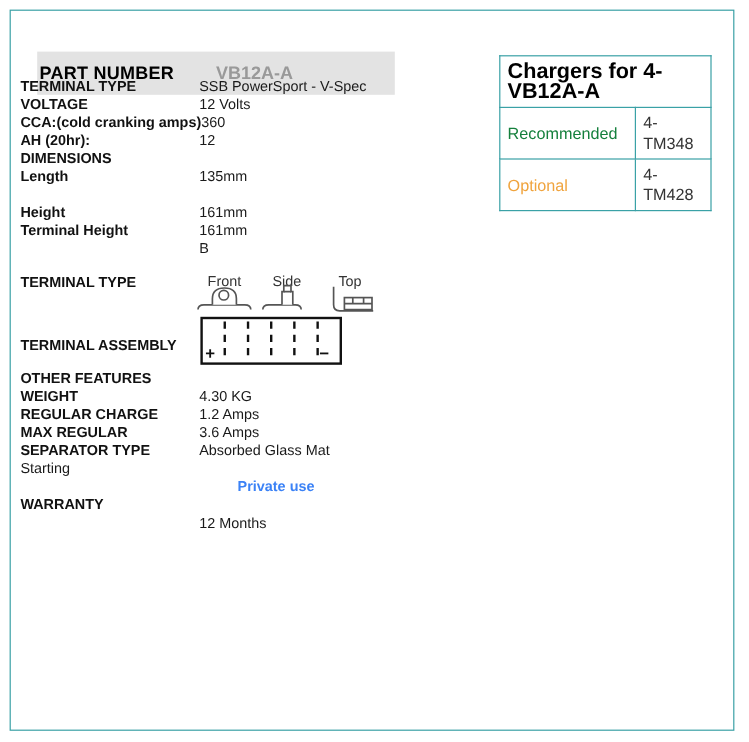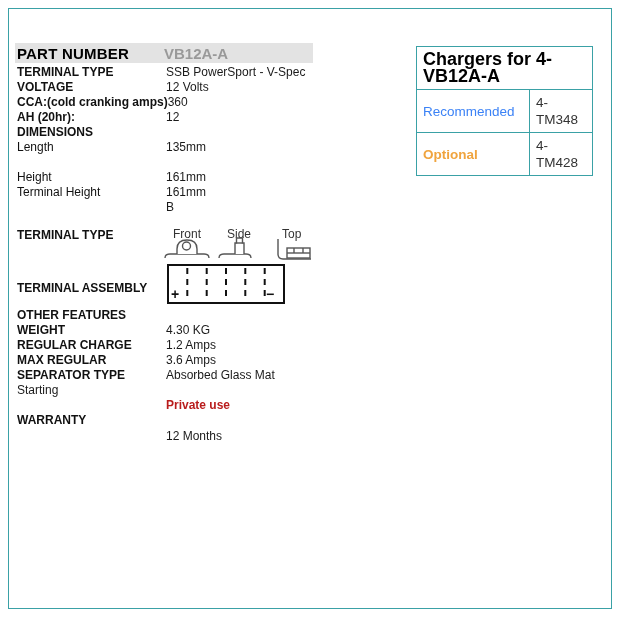--- a/index.html
+++ b/index.html
@@ -8,52 +8,52 @@
     font-family:"Liberation Sans","DejaVu Sans",sans-serif;
     color:#111;
     -webkit-font-smoothing:antialiased;
   }
   .frame{
     position:absolute;left:8px;top:8px;width:602px;height:599px;
     border:1px solid #3aa1a6;background:#ffffff;
   }
   
   .pn-band{
-    position:absolute;left:6px;top:34px;width:298px;height:20px;
+    position:absolute;left:22px;top:34px;width:298px;height:36px;
     background:#e3e3e3;display:flex;align-items:center;
   }
   .pn-band .pn-label{
     font-weight:bold;font-size:15px;letter-spacing:.2px;padding-left:2px;
     width:147px;flex:0 0 auto;color:#000;
   }
   .pn-band .pn-value{font-weight:bold;font-size:15px;color:#999999;}
   .row{
     position:absolute;left:8px;display:flex;height:15px;line-height:15px;
     font-size:12px;white-space:nowrap;
   }
-  .lbl{flex:0 0 auto;min-width:149px;color:#111;}
+  .lbl{flex:0 0 auto;min-width:149px;color:#111;font-weight:bold;}
   .b{font-weight:bold;}
   .val{color:#1a1a1a;}
-  .muted{color:#b91c1c;}
+  .muted{color:#3b82f6;margin-left:32px;}
   
   .diagram{position:absolute;left:155px;top:216px;}
   
   table.chargers{
     position:absolute;left:407px;top:37px;border-collapse:collapse;
     background:#fff;font-size:13.5px;
   }
   table.chargers th,table.chargers td{
     border:1px solid #3aa1a6;padding:4px 6px;text-align:left;
     line-height:17px;
   }
   table.chargers th{font-size:18px;font-weight:bold;color:#000;padding:4px 6px;}
   table.chargers td.type-cell{width:100px;}
   table.chargers td.model-cell{width:50px;color:#333;}
-  td.green{color:#3b82f6;}
-  td.orange{color:#f0a43e;font-weight:bold;}
+  td.green{color:#15803d;}
+  td.orange{color:#f0a43e;}
 </style>
 </head>
 <body>
 
 <div class="frame">
 
   <div class="pn-band">
     <span class="pn-label">PART NUMBER</span>
     <span class="pn-value">VB12A-A</span>
   </div>

